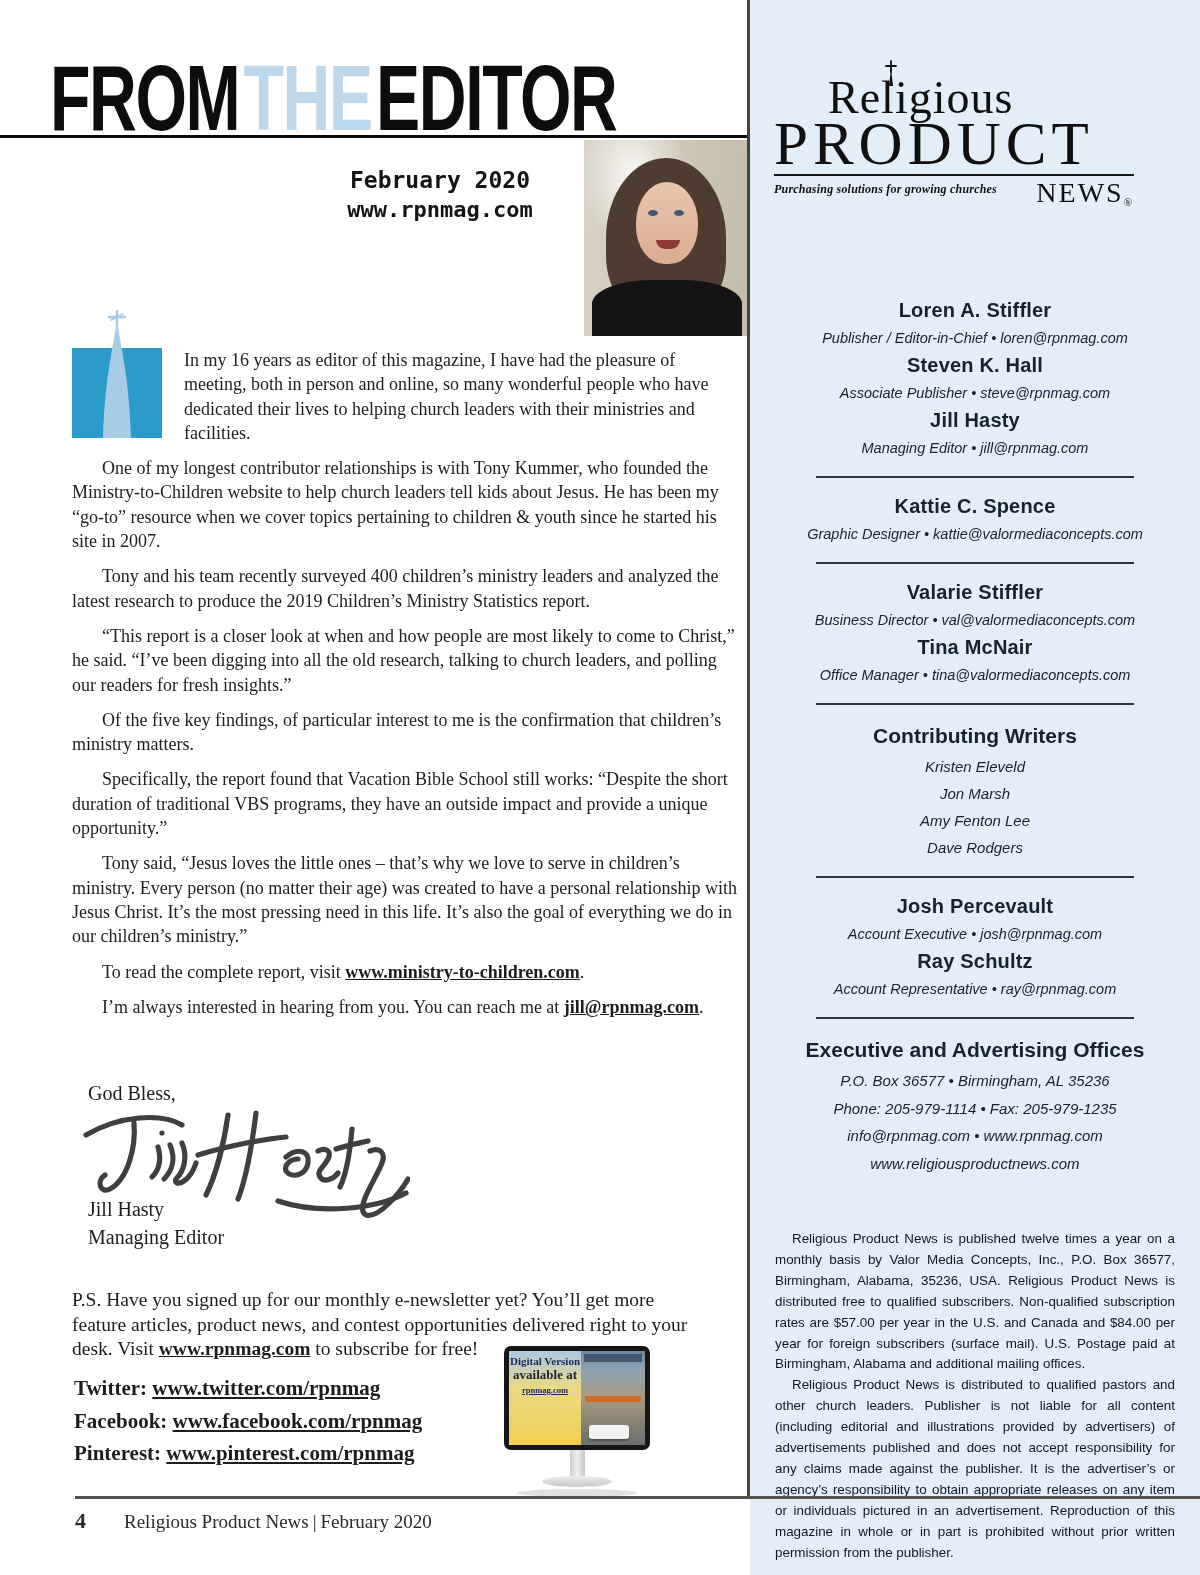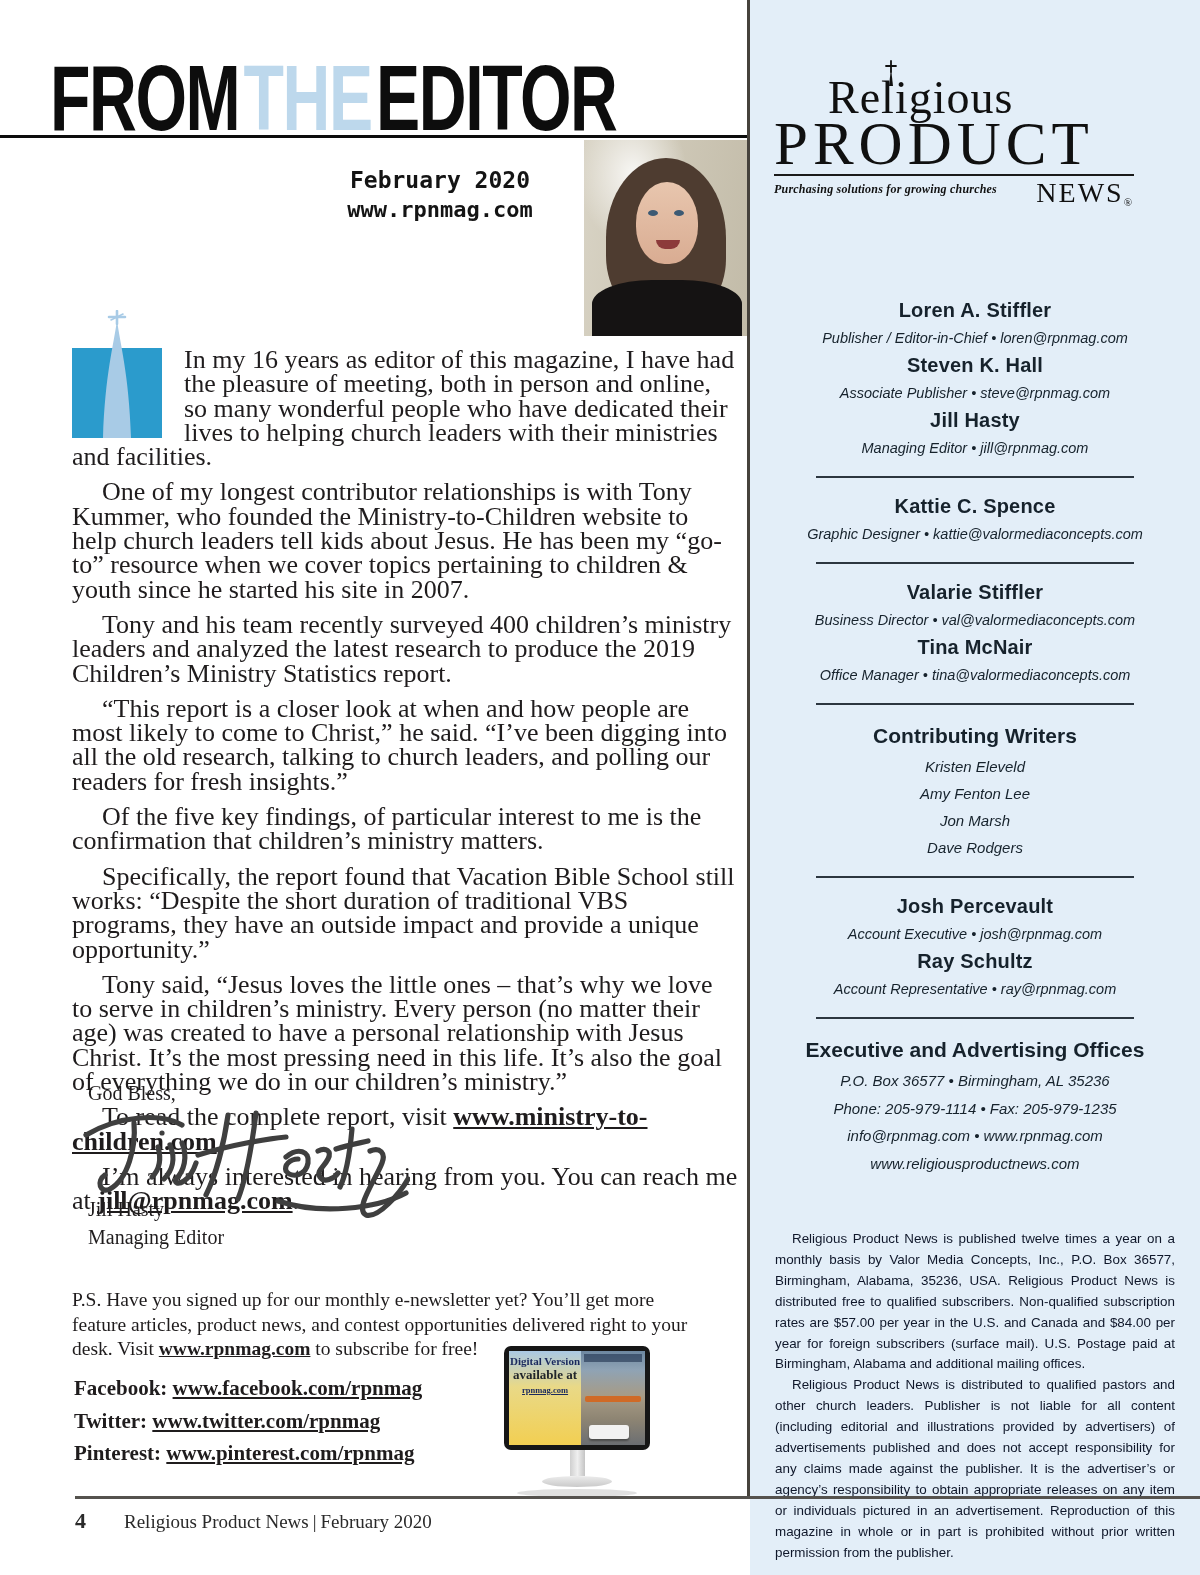--- a/index.html
+++ b/index.html
@@ -25,21 +25,21 @@
       radial-gradient(90px 120px at 30% 18%, rgba(255,255,255,.85), rgba(255,255,255,0) 60%),
       linear-gradient(100deg,#d9d4c6 0%,#cfc9b8 40%,#c2bba8 100%);}
   .photo-hair{position:absolute;left:22px;top:18px;width:120px;height:160px;border-radius:54% 54% 40% 42%;
     background:#4e3c30;}
   .photo-face{position:absolute;left:52px;top:42px;width:62px;height:82px;border-radius:50% 50% 46% 46%;
     background:linear-gradient(#e8c6ae,#d9ac92);}
   .photo-smile{position:absolute;left:72px;top:100px;width:24px;height:9px;border-radius:0 0 12px 12px;background:#8c3a3a;}
   .photo-eye{position:absolute;top:70px;width:10px;height:6px;border-radius:50%;background:#3c5a74;}
   .photo-shirt{position:absolute;left:8px;top:140px;width:150px;height:60px;border-radius:40% 40% 0 0;background:#151313;}
 
-  .article{position:absolute;left:72px;top:348px;width:666px;font-size:26px;line-height:24.3px;
+  .article{position:absolute;left:72px;top:348px;width:666px;font-size:18px;line-height:24.3px;
     text-align:left;color:#1f1c1d;}
   .article p{margin:0 0 11px 0;text-indent:30px;}
   .article p.first{text-indent:0;}
   .church-float{float:left;width:90px;height:88px;margin:0 22px 8px 0;position:relative;}
   .church-float svg{position:absolute;left:0;bottom:-2px;}
   .blink{font-weight:bold;text-decoration:underline;cursor:pointer;}
 
   .closing{position:absolute;left:88px;top:1082px;font-size:20px;}
   .signature{position:absolute;left:70px;top:1105px;}
   .signer-name{position:absolute;left:88px;top:1198px;font-size:20px;}
@@ -169,22 +169,22 @@
         <path d="M208,96 C250,110 306,104 336,88"></path>
       </g>
     </svg>
 
     <div class="signer-name">Jill Hasty</div>
     <div class="signer-title">Managing Editor</div>
 
     <p class="ps"><span>P.S. Have you signed up for our monthly e-newsletter yet? You’ll get more feature articles, product news, and contest opportunities delivered right to your desk. Visit </span><span class="blink">www.rpnmag.com</span><span> to subscribe for free!</span></p>
 
     <div class="follow">
+      <div class="social-line"><span>Twitter:</span> <span class="url">www.twitter.com/rpnmag</span></div>
       <div class="social-line"><span>Facebook:</span> <span class="url">www.facebook.com/rpnmag</span></div>
-      <div class="social-line"><span>Twitter:</span> <span class="url">www.twitter.com/rpnmag</span></div>
       <div class="social-line"><span>Pinterest:</span> <span class="url">www.pinterest.com/rpnmag</span></div>
     </div>
 
     <div class="monitor">
       <div class="monitor-bezel">
         <div class="monitor-screen">
           <div class="scr-left">
             <div class="l1">Digital Version</div>
             <div class="l2">available at</div>
             <div class="l3">rpnmag.com</div>
@@ -256,22 +256,22 @@
       </div>
       <div class="entry">
         <div class="s-name">Tina McNair</div>
         <div class="s-role">Office Manager  •  tina@valormediaconcepts.com</div>
       </div>
 
       <div class="mast-divider"></div>
 
       <div class="mast-heading">Contributing Writers</div>
       <div class="writer">Kristen Eleveld</div>
+      <div class="writer">Jon Marsh</div>
       <div class="writer">Amy Fenton Lee</div>
-      <div class="writer">Jon Marsh</div>
       <div class="writer">Dave Rodgers</div>
 
       <div class="mast-divider"></div>
 
       <div class="entry">
         <div class="s-name">Josh Percevault</div>
         <div class="s-role">Account Executive  •  josh@rpnmag.com</div>
       </div>
       <div class="entry">
         <div class="s-name">Ray Schultz</div>

